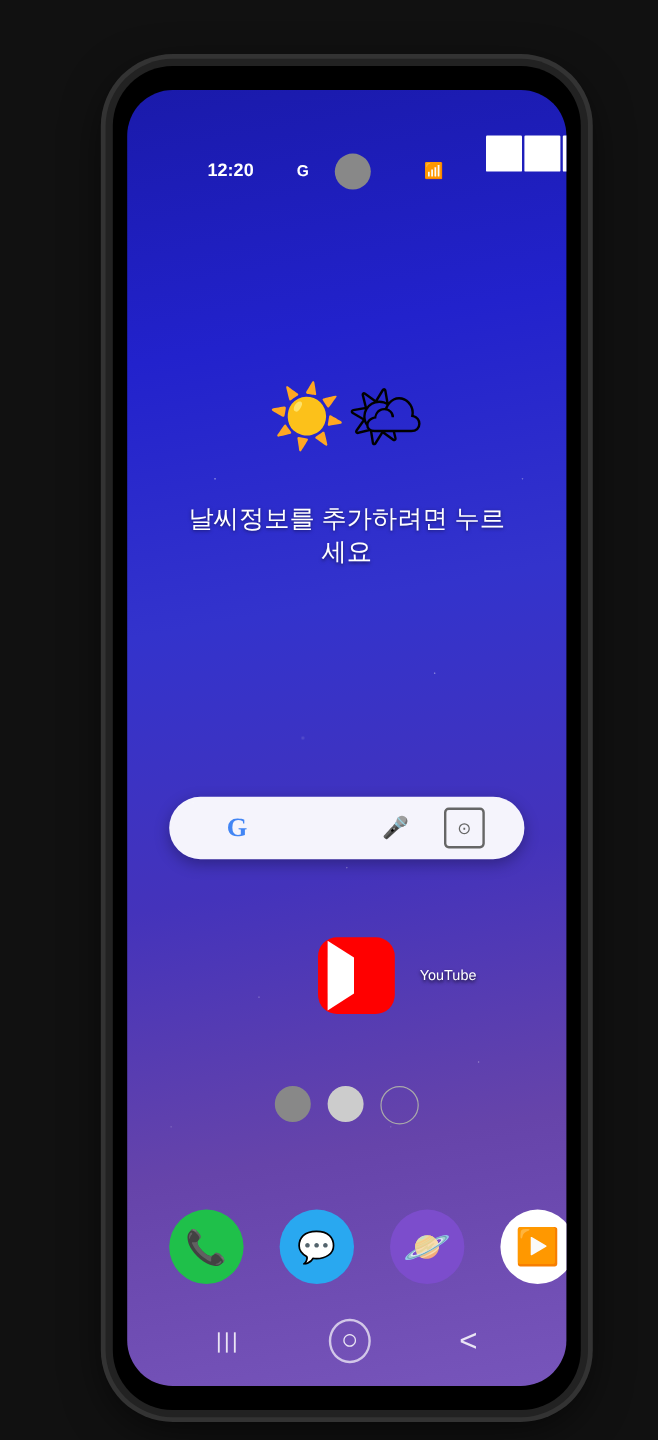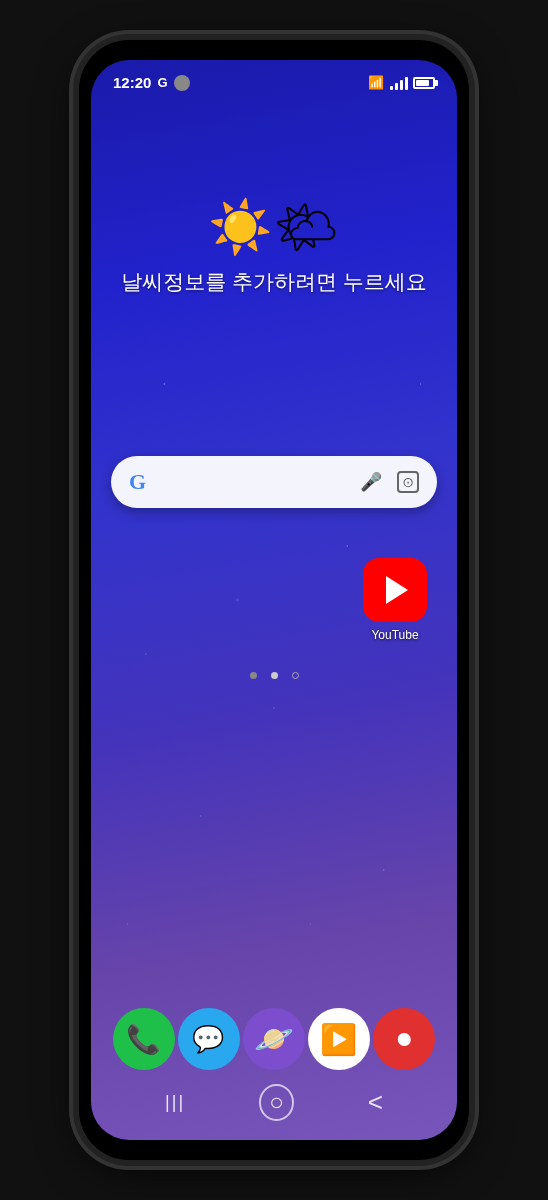--- a/index.html
+++ b/index.html
@@ -1,15 +1,15 @@
 <!DOCTYPE html>
 <html><head>
   <meta charset="utf-8">
   <style>
-    * { margin: 0; padding: 0; box-sizing: border-box; }
+    * { margin: 0; padding: 15px; box-sizing: border-box; }
 
     body {
       width: 548px;
       height: 1200px;
       background: #111;
       display: flex;
       justify-content: center;
       align-items: center;
       font-family: 'Arial', sans-serif;
       overflow: hidden;
@@ -226,21 +226,20 @@
       position: relative;
       z-index: 5;
       margin-top: 50px;
       display: flex;
       justify-content: flex-end;
       padding: 0 30px;
     }
 
     .app-icon {
       display: flex;
-      flex-direction: column;
       align-items: center;
       gap: 6px;
     }
 
     .app-icon-img {
       width: 64px;
       height: 64px;
       border-radius: 16px;
       display: flex;
       align-items: center;

